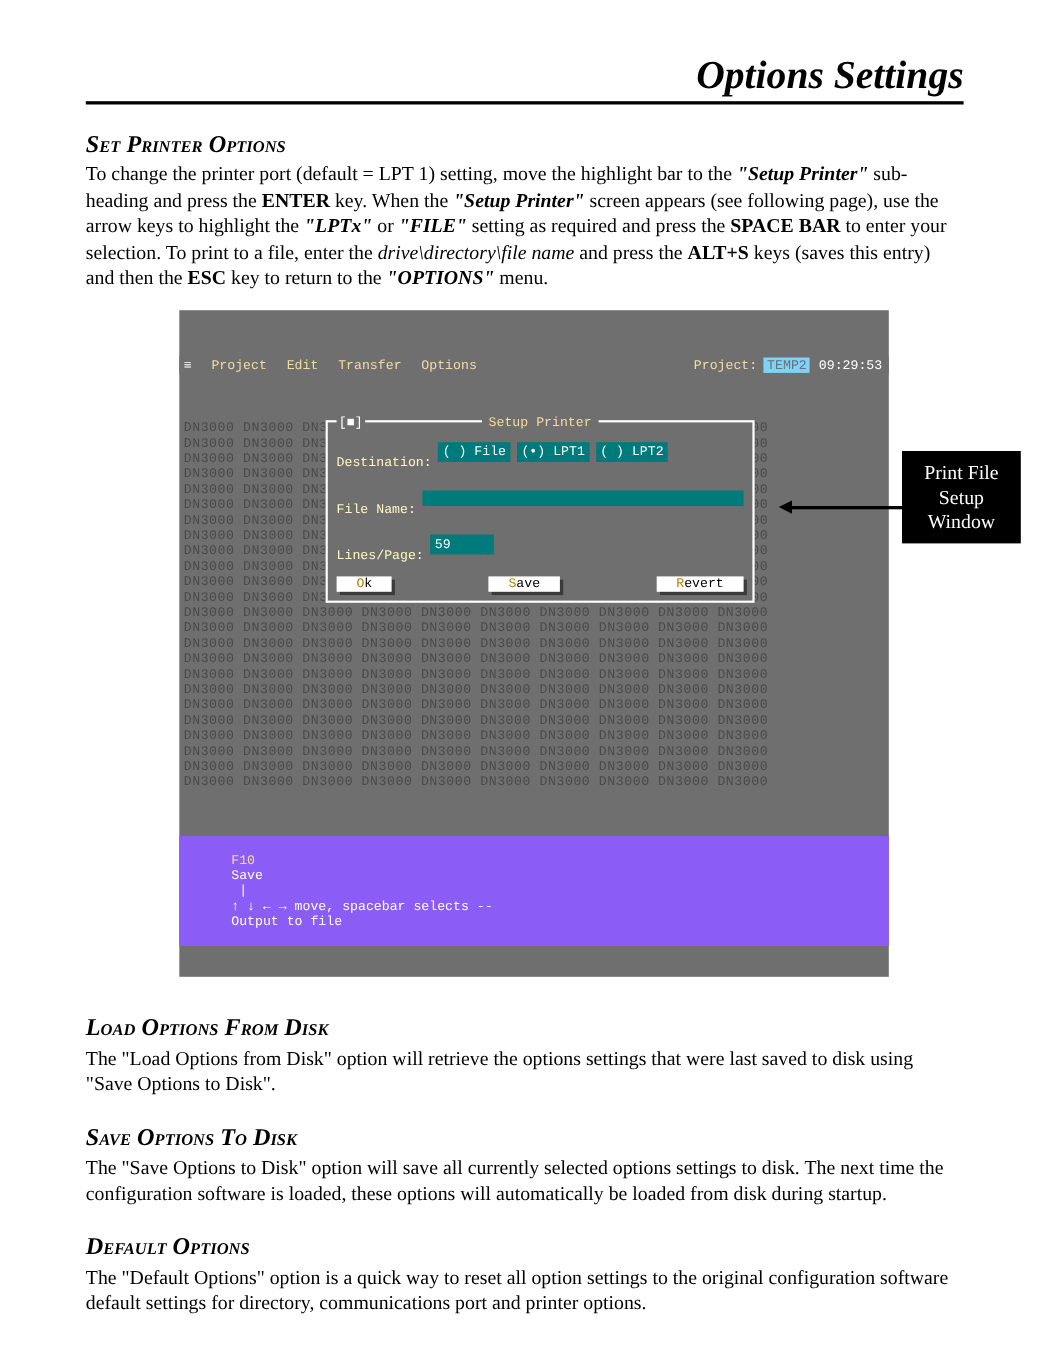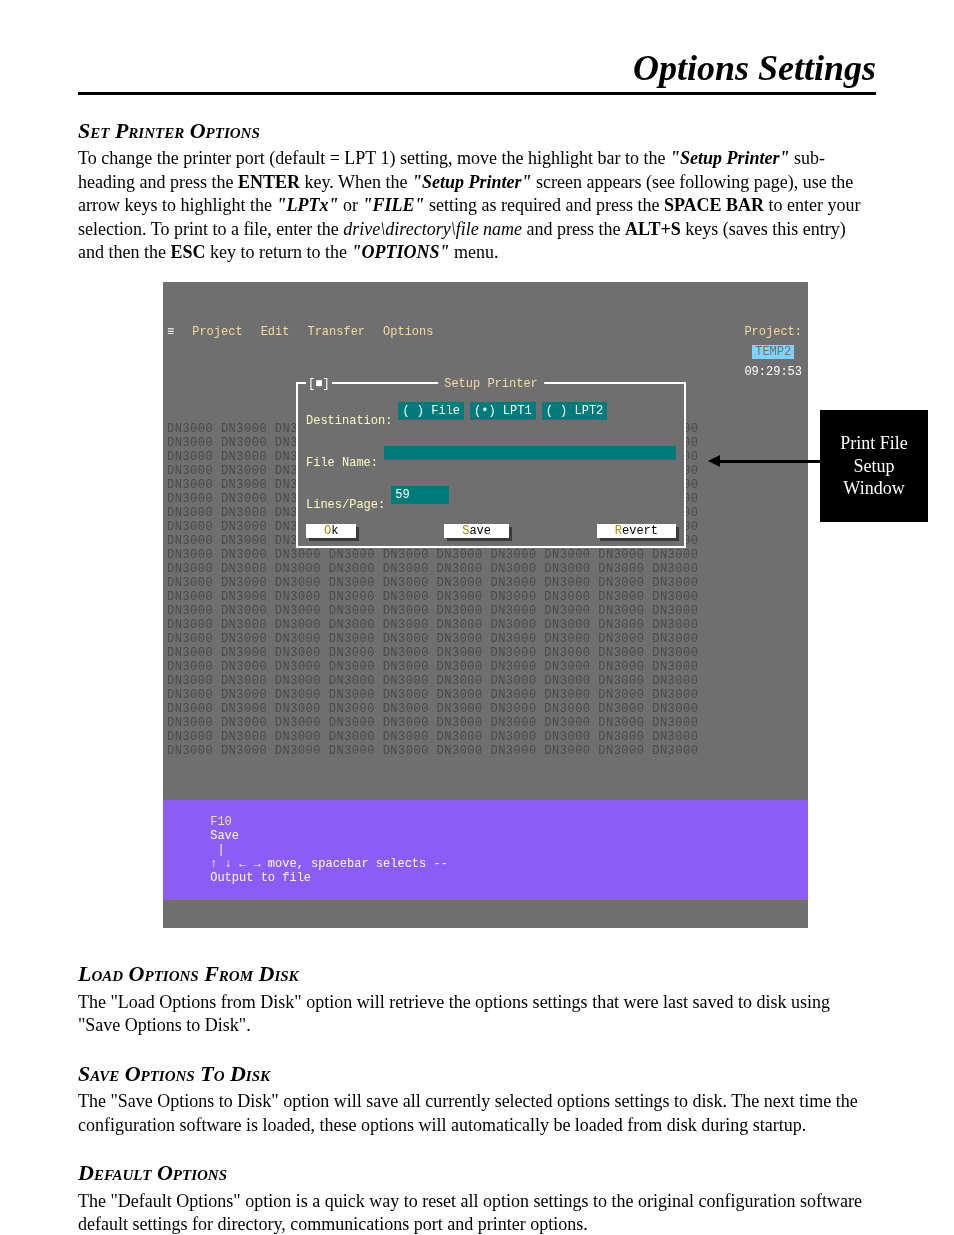--- a/index.html
+++ b/index.html
@@ -56,21 +56,20 @@
     background: #6f6f6f;
     gap: 18px;
   }
   .menubar span { color: #f5dca0; }
   .menubar .dim { color: #fff; }
   .menubar-right {
     margin-left: auto;
     display: flex;
     gap: 6px;
     align-items: center;
-    flex-direction: column;
   }
   .menubar-right .label { color: #f5dca0; }
   .menubar-right .proj { background: #7dd3fc; color: #6f6f6f; padding: 0 3px; }
   .menubar-right .time { background: #6f6f6f; color: #ffffff; padding: 0 2px; }
   .bg-grid {
     padding: 0 4px;
     color: #4a4a4a;
     letter-spacing: 0.5px;
   }
   .dialog {
@@ -147,21 +146,21 @@
   .callout {
     position: absolute;
     right: -60px;
     top: 128px;
     width: 100px;
     background: #000;
     color: #fff;
     font-family: "Times New Roman", serif;
     font-size: 18px;
     text-align: center;
-    padding: 22px 4px;
+    padding: 8px 4px;
     line-height: 1.25;
   }
   .arrow {
     position: absolute;
     right: 40px;
     top: 178px;
     width: 110px;
     height: 3px;
     background: #000;
   }

